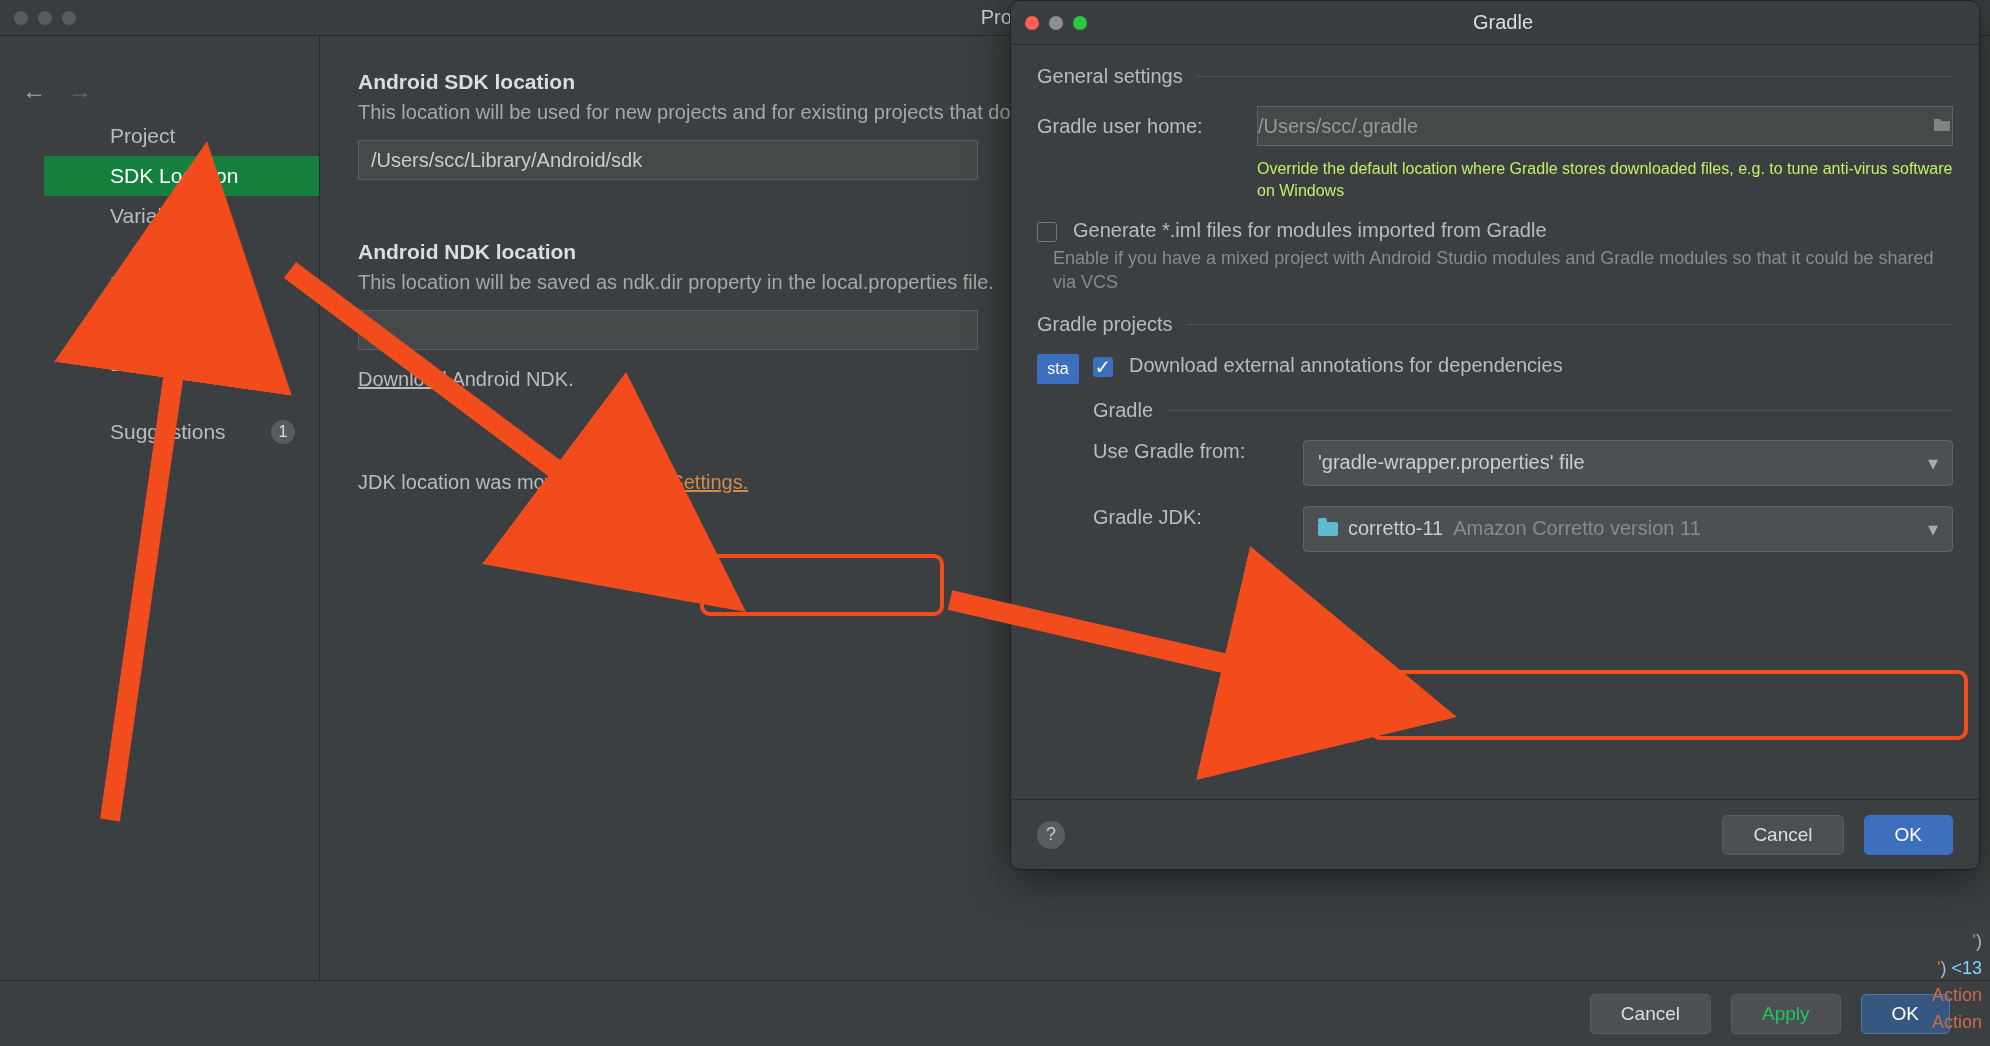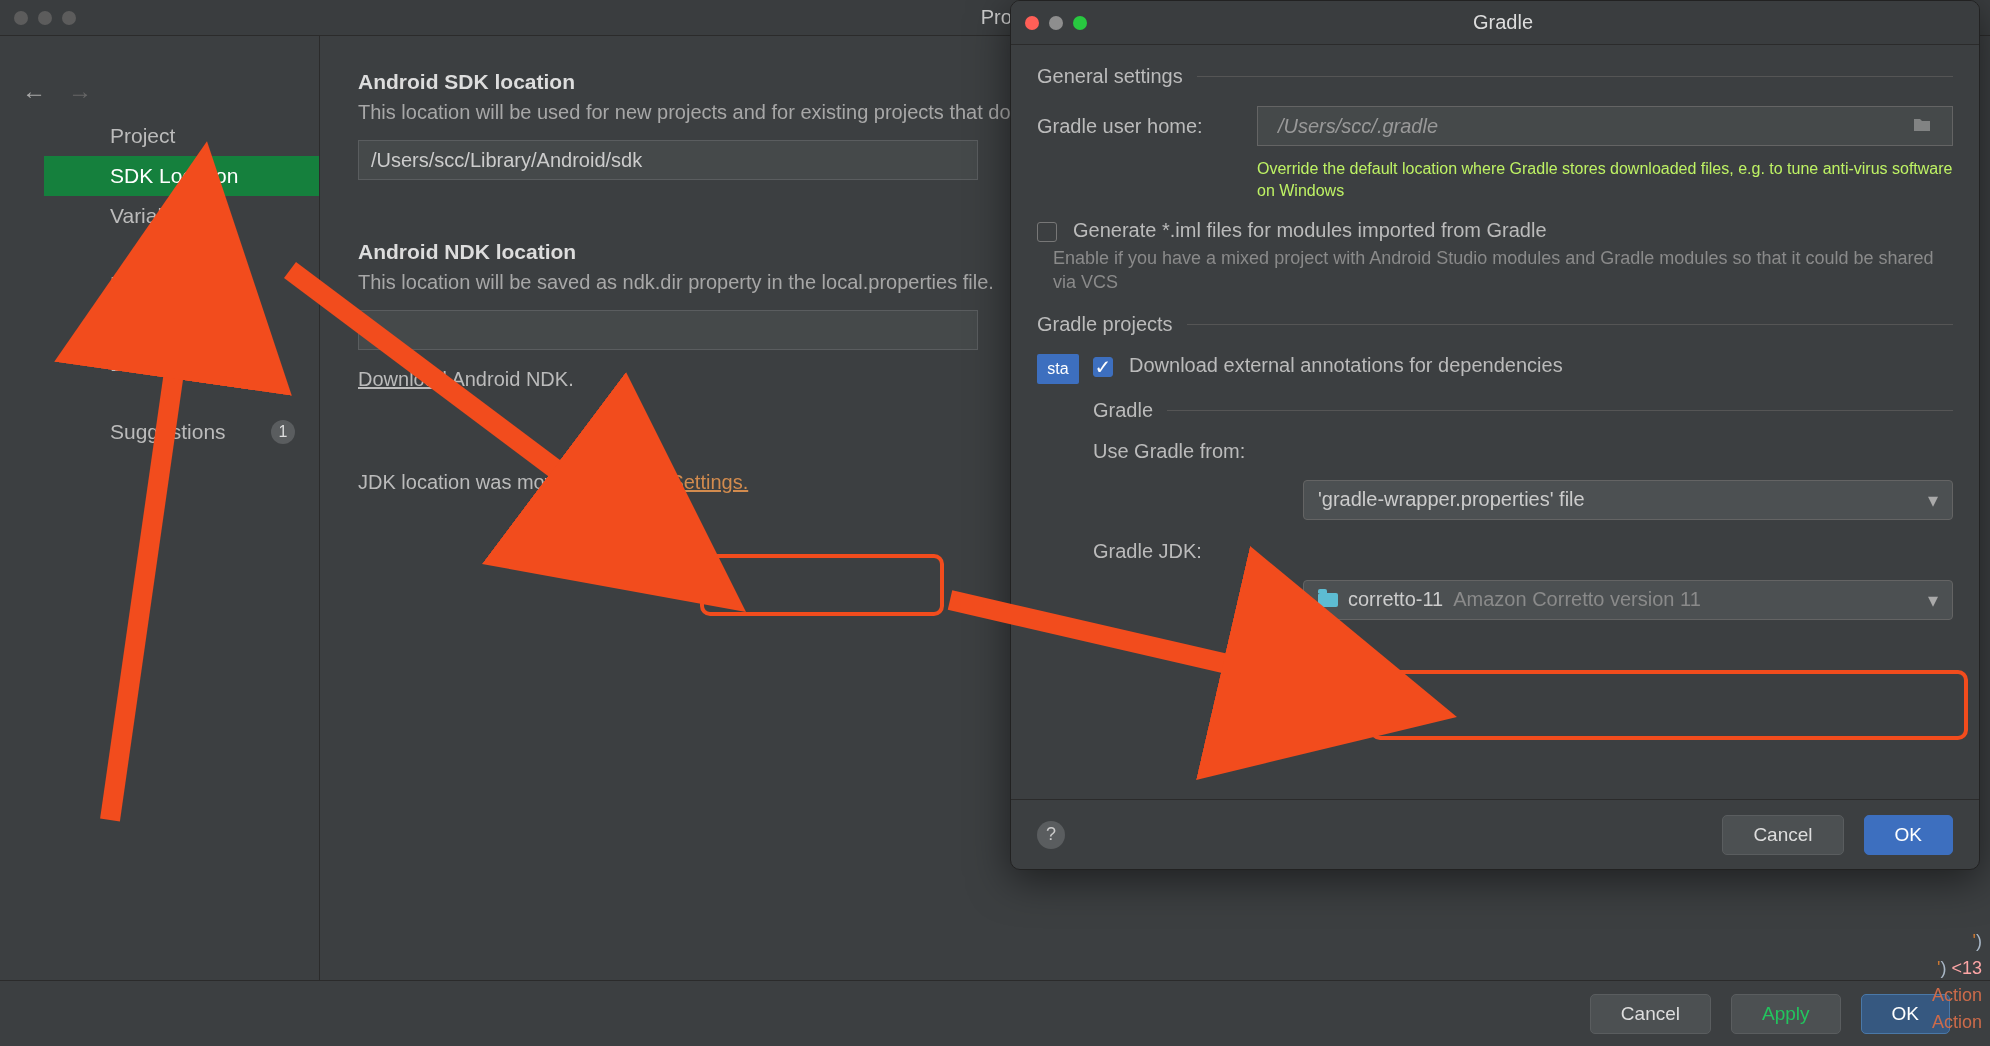--- a/index.html
+++ b/index.html
@@ -47,52 +47,52 @@
   .front-titlebar .traffic .tl.yellow{ background: #8e8e8e; }
   .front-titlebar .traffic .tl.green { background: #28c840; }
   .front-title { flex: 1; text-align: center; color: #ddd; font-size: 20px; font-weight: 500; padding-right: 60px; }
 
   .front-body { padding: 20px 26px 0 26px; color: #bbb; font-size: 20px; }
   .group-header { display:flex; align-items:center; margin-bottom:18px; }
   .group-header .line { flex:1; height:1px; background:#555; margin-left:14px; }
 
   .form-row { display: flex; align-items: center; margin-bottom: 12px; }
   .form-row .label { width: 220px; color: #bbb; }
-  .text-input { flex: 1; height: 40px; background: #45494a; border: 1px solid #646464; color: #999; padding: 0 20px; display: flex; align-items: center; justify-content: space-between; font-size: 20px; font-style: italic; }
+  .text-input { flex: 1; height: 40px; background: #45494a; border: 1px solid #646464; color: #999; padding: 0 0; display: flex; align-items: center; justify-content: space-between; font-size: 20px; }
   .folder-icon { opacity: .6; }
   .helper { color: #bef264; font-size: 16px; line-height: 1.35; margin-left: 220px; margin-bottom: 18px; }
   .chk-row { display:flex; align-items:flex-start; gap:16px; margin-bottom:4px; }
   .chk { width:20px; height:20px; border:1px solid #777; border-radius:3px; margin-top:3px; flex:none; display:flex; align-items:center; justify-content:center; background:#3c3f41; }
   .chk.checked { background:#3d6fbf; border-color:#3d6fbf; color:#fff; }
   .helper2 { color:#8a8a8a; font-size:18px; line-height:1.35; margin-left:16px; margin-bottom:18px; }
 
   .proj-area { display:flex; gap:14px; margin-top:10px; }
   .proj-left { width:42px; }
   .proj-pill { height:30px; background:#3d6fbf; color:#fff; font-size:16px; display:flex; align-items:center; justify-content:center; border-radius:2px; }
   .proj-right { flex:1; }
   .sub-group { margin-top:22px; }
   .sub-group .sub-title { color:#bbb; font-size:20px; margin-bottom:18px; display:flex; align-items:center; }
   .sub-group .sub-title .line { flex:1; height:1px; background:#555; margin-left:14px; }
   .sub-row { display:flex; align-items:flex-start; margin-bottom:20px; }
   .sub-row .label { width:210px; }
-  .select { flex:1; height:40px; background:#4c5052; border:1px solid #646464; color:#ccc; padding:0 14px; display:flex; align-items:center; justify-content:space-between; border-radius:4px; font-size:20px;margin-top:40px; }
+  .select { flex:1; height:46px; background:#4c5052; border:1px solid #646464; color:#ccc; padding:0 14px; display:flex; align-items:center; justify-content:space-between; border-radius:4px; font-size:20px; }
   .select .chev { color:#aaa; }
   .jdk-select { display:flex; align-items:center; gap:10px; }
   .jdk-select .muted { color:#8a8a8a; }
   .folder-glyph { width:20px; height:14px; background:#5dbcd2; border-radius:2px; display:inline-block; position:relative; }
   .folder-glyph::before { content:""; position:absolute; top:-4px; left:0; width:9px; height:4px; background:#5dbcd2; border-radius:2px 2px 0 0; }
 
   .front-footer { position:absolute; bottom:0; left:0; right:0; height:70px; border-top:1px solid #2b2b2b; display:flex; align-items:center; padding:0 26px; gap:20px; }
   .help-circle { width:28px; height:28px; border-radius:50%; background:#5a5d5f; color:#ccc; display:flex; align-items:center; justify-content:center; font-size:18px; }
   .spacer { flex:1; }
 
   
   .editor-artifacts { position:absolute; right:0; bottom:0; width:130px; text-align:right; font-family: "Menlo","Consolas",monospace; font-size:18px; line-height:1.5; padding:6px 8px 10px 0; }
   .editor-artifacts .o { color:#cc7832; }
-  .editor-artifacts .g { color:#fca5a5; }
+  .editor-artifacts .g { color:#7dd3fc; }
   .editor-artifacts .a { color:#cc6b4a; }
 
   
   .arrow-svg { position:absolute; left:0; top:0; pointer-events:none; }
 </style>
 </head>
 <body>
 
 <div class="back-window">
   <div class="back-titlebar">

